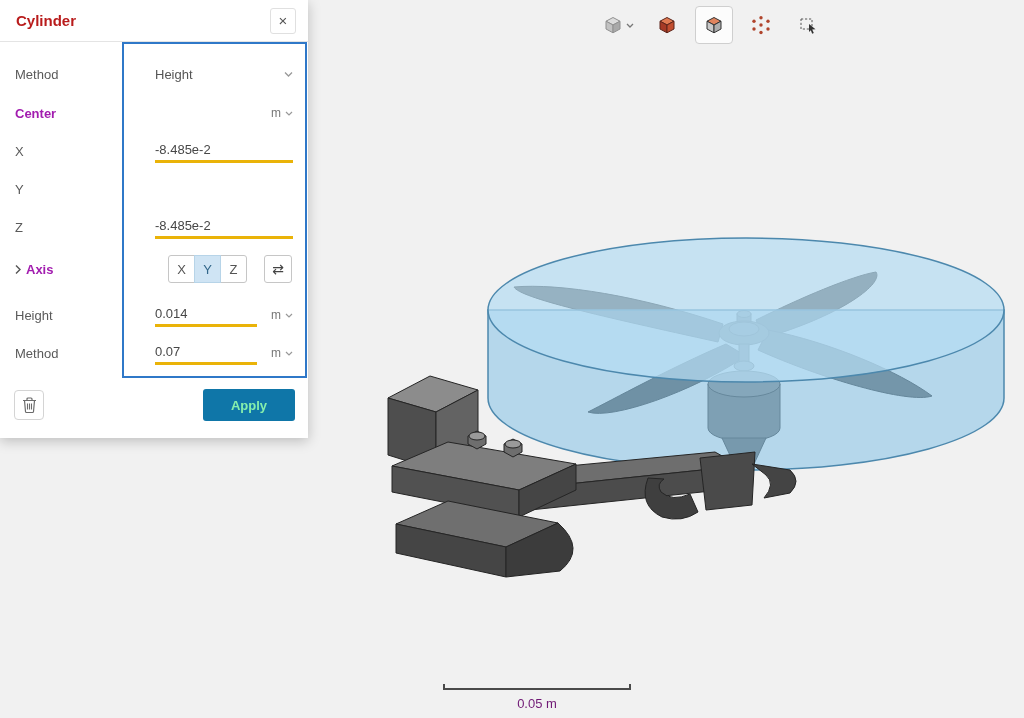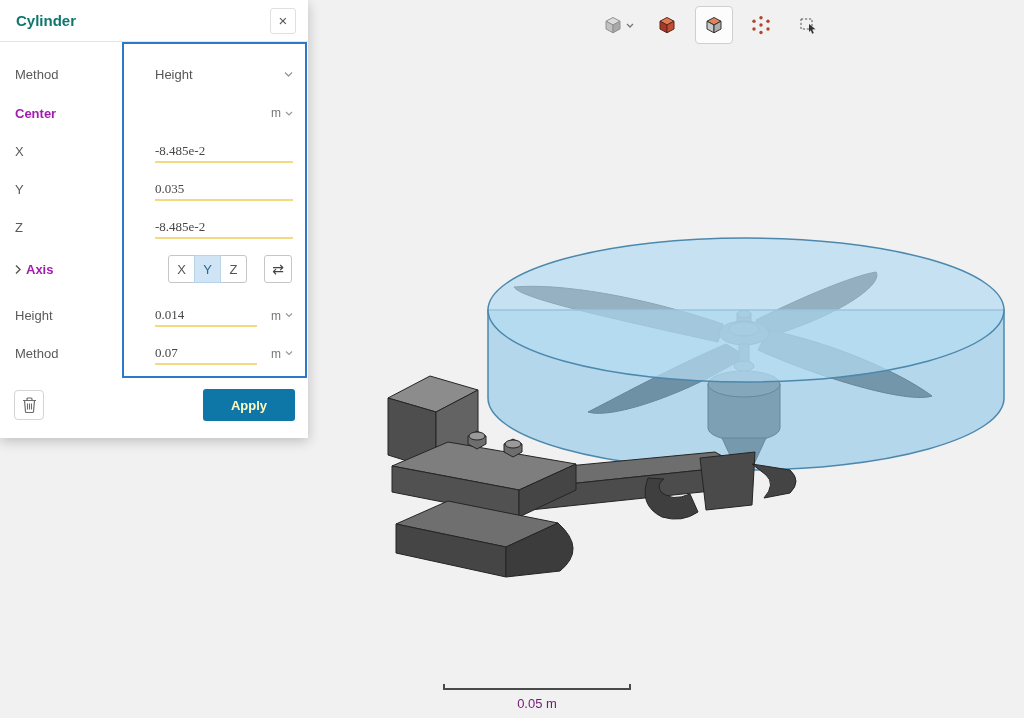--- a/index.html
+++ b/index.html
@@ -15,45 +15,45 @@
 
   
   .scale-bar{position:absolute;left:443px;top:684px;width:188px;height:6px;
              border-left:2px solid #4a4a4a;border-right:2px solid #4a4a4a;border-bottom:2px solid #4a4a4a}
   .scale-label{position:absolute;left:443px;top:696px;width:188px;text-align:center;font-size:13px;color:#701a75}
 
   
   .panel{position:absolute;left:0;top:0;width:308px;height:438px;background:#fff;
          box-shadow:0 3px 12px rgba(0,0,0,.22)}
   .panel-header{height:42px;border-bottom:1px solid #e4e4e4;display:flex;align-items:center;padding:0 12px 0 16px}
-  .panel-title{font-size:15px;font-weight:700;color:#0f766e;flex:1}
+  .panel-title{font-size:15px;font-weight:700;color:#b91c1c;flex:1}
   .close-btn{width:26px;height:26px;border:1px solid #e0e0e0;background:#fff;border-radius:3px;
              font-size:15px;color:#555;cursor:pointer;line-height:1}
   .sel-rect{position:absolute;left:122px;top:42px;width:185px;height:336px;border:2px solid #2f78c8;pointer-events:none}
   .row{position:absolute;left:0;width:100%;height:34px}
   .lbl{position:absolute;left:15px;top:50%;transform:translateY(-50%);font-size:13px;color:#5a5a5a;display:flex;align-items:center;gap:5px}
   .lbl.bold{font-weight:700;color:#a21caf}
   .ctrl{position:absolute;left:155px;top:50%;transform:translateY(-50%);width:138px;display:flex;align-items:center}
-  .tinput{border:none;border-bottom:1px solid #eab308;font-size:13px;color:#474747;width:100%;
-          background:transparent;padding:3px 0;font-family:Liberation Serif, serif;outline:none}
+  .tinput{border:none;border-bottom:3px solid #eab308;font-size:13px;color:#474747;width:100%;
+          background:transparent;padding:3px 0;font-family:Liberation Sans, sans-serif;outline:none}
   .tinput.short{width:102px}
   .value-select{display:flex;align-items:center;justify-content:space-between;width:100%;cursor:pointer}
   .value-select .val{font-size:13px;color:#555}
   .unit{display:flex;align-items:center;gap:4px;color:#777;font-size:12px;margin-left:auto;cursor:pointer}
   .axis-group{display:flex}
   .axis-btn{width:27px;height:28px;border:1px solid #c6c6c6;background:#fff;color:#555;font-size:13px;
             margin-left:-1px;cursor:pointer;font-family:inherit}
   .axis-btn.first{margin-left:0;border-radius:3px 0 0 3px}
   .axis-btn.last{border-radius:0 3px 3px 0}
   .axis-btn.selected{background:#cfe4f4;border-color:#b7d4e8;color:#33678a;position:relative;z-index:1}
   .swap-btn{width:28px;height:28px;border:1px solid #c6c6c6;background:#fff;border-radius:3px;
             margin-left:17px;font-size:14px;color:#444;cursor:pointer;line-height:1;font-family:inherit}
   .trash-btn{position:absolute;left:14px;top:390px;width:30px;height:30px;border:1px solid #d4d4d4;border-radius:4px;
              background:#fff;display:flex;align-items:center;justify-content:center;cursor:pointer}
-  .apply-btn{position:absolute;right:13px;top:389px;width:92px;height:32px;background:#0f76a8;color:#fef9c3;
+  .apply-btn{position:absolute;right:13px;top:389px;width:92px;height:32px;background:#0f76a8;color:#86efac;
              border:none;border-radius:3px;font-size:13px;font-weight:700;cursor:pointer;font-family:inherit}
 </style>
 </head>
 <body>
 
 <svg class="scene" viewBox="0 0 1024 718">
 
   <g stroke="#1f1f1f" stroke-width="1">
     <path d="M723,324 C640,296 560,283 514,287 C520,298 600,316 718,342 Z" fill="#454545"></path>
     <path d="M756,320 C800,298 852,276 876,272 C884,284 840,316 764,338 Z" fill="#3f3f3f"></path>
@@ -189,23 +189,20 @@
 
   <div class="row" style="top:134px">
     <div class="lbl">X</div>
     <div class="ctrl">
       <input class="tinput" type="text" value="-8.485e-2" style="">
     </div>
   </div>
 
   <div class="row" style="top:172px">
     <div class="lbl">Y</div>
-    <div class="ctrl">
-      <input class="tinput" type="text" value="0.035" style="">
-    </div>
   </div>
 
   <div class="row" style="top:210px">
     <div class="lbl">Z</div>
     <div class="ctrl">
       <input class="tinput" type="text" value="-8.485e-2" style="">
     </div>
   </div>
 
   <div class="row" style="top:250px;height:38px">

